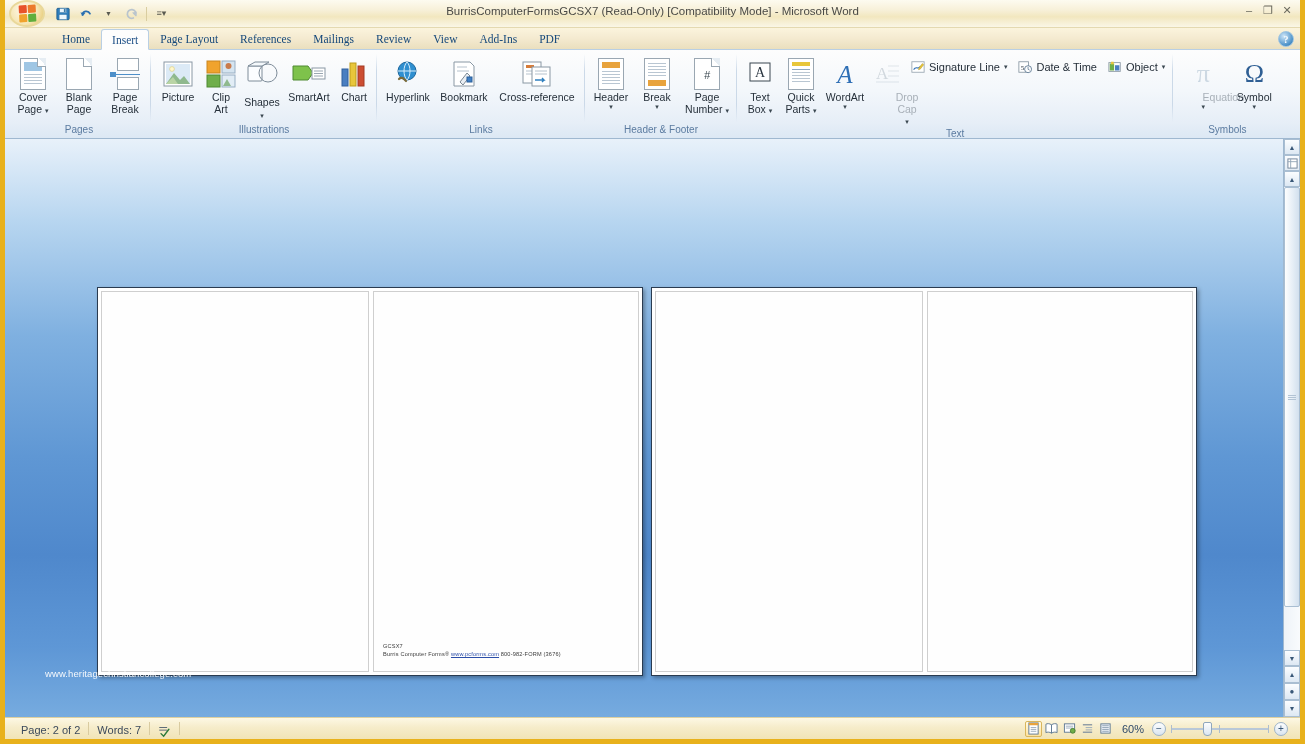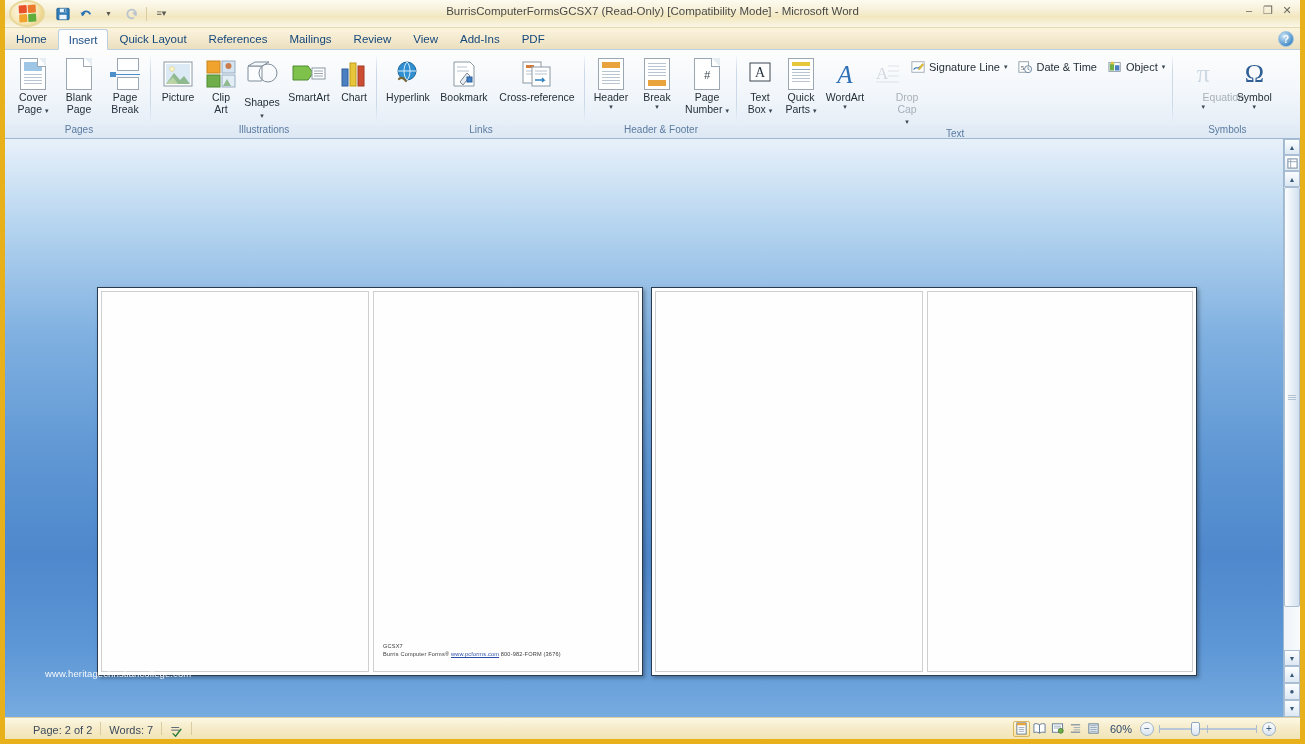--- a/index.html
+++ b/index.html
@@ -68,21 +68,23 @@
     width:18px; height:16px; display:flex; align-items:center; justify-content:center;
     font-size:11px; color:#6b6a5e; cursor:pointer;
     border:1px solid transparent; border-radius:2px;
   }
 
   
   #tab-strip {
     height: 22px; flex: none; position: relative;
     background: linear-gradient(to bottom,#fbf4dd 0%,#f4ead0 50%,#eadfbe 100%);
     display: flex; align-items: flex-end;
+    padding-left: 46px;
     border-bottom: 1px solid #b9cfe4;
+    font-family: Liberation Serif, serif;
   }
   .tab {
     height: 21px; line-height: 21px;
     padding: 0 10px; font-size: 11.5px; color: #15487a;
     cursor: pointer; position: relative; white-space: nowrap;
     border: 1px solid transparent; border-bottom: none;
     border-radius: 3px 3px 0 0;
   }
   .tab.active {
     background: #fdfdfd;
@@ -225,21 +227,21 @@
     font-size:8px; color:#3a5878; cursor:pointer; flex:none;
   }
 
   
   #status-bar {
     height: 22px; flex: none;
     background: linear-gradient(to bottom,#fdf8e4 0%,#f6ecca 45%,#f1e4b6 100%);
     border-top:1px solid #ded0a0;
     display:flex; align-items:center;
     font-size:11px; color:#3c4a5c;
-    padding: 0 20px;
+    padding: 0 8px;
   }
   .sb-item { padding: 0 7px; height:18px; line-height:18px; cursor:pointer; border:1px solid transparent; border-radius:2px;}
   .sb-div { width:1px; height:13px; background:#d9cba0; }
   .sb-spacer { flex:1; }
   #view-buttons { display:flex; align-items:center; gap:1px; padding-right:6px; }
   .vbtn {
     width:17px; height:16px; display:flex; align-items:center; justify-content:center;
     cursor:pointer; border:1px solid transparent; border-radius:2px;
   }
   .vbtn.active { background:linear-gradient(to bottom,#fffbe8,#ffe39c); border-color:#d9b65c; }
@@ -311,21 +313,21 @@
     <div id="win-controls">
       <div class="win-btn">–</div>
       <div class="win-btn">❐</div>
       <div class="win-btn">✕</div>
     </div>
   </div>
 
   <div id="tab-strip">
     <div class="tab">Home</div>
     <div class="tab active">Insert</div>
-    <div class="tab">Quick Layout</div>
+    <div class="tab">Page Layout</div>
     <div class="tab">References</div>
     <div class="tab">Mailings</div>
     <div class="tab">Review</div>
     <div class="tab">View</div>
     <div class="tab">Add-Ins</div>
     <div class="tab">PDF</div>
     <div id="help-icon">?</div>
   </div>
 
   <div id="ribbon">

